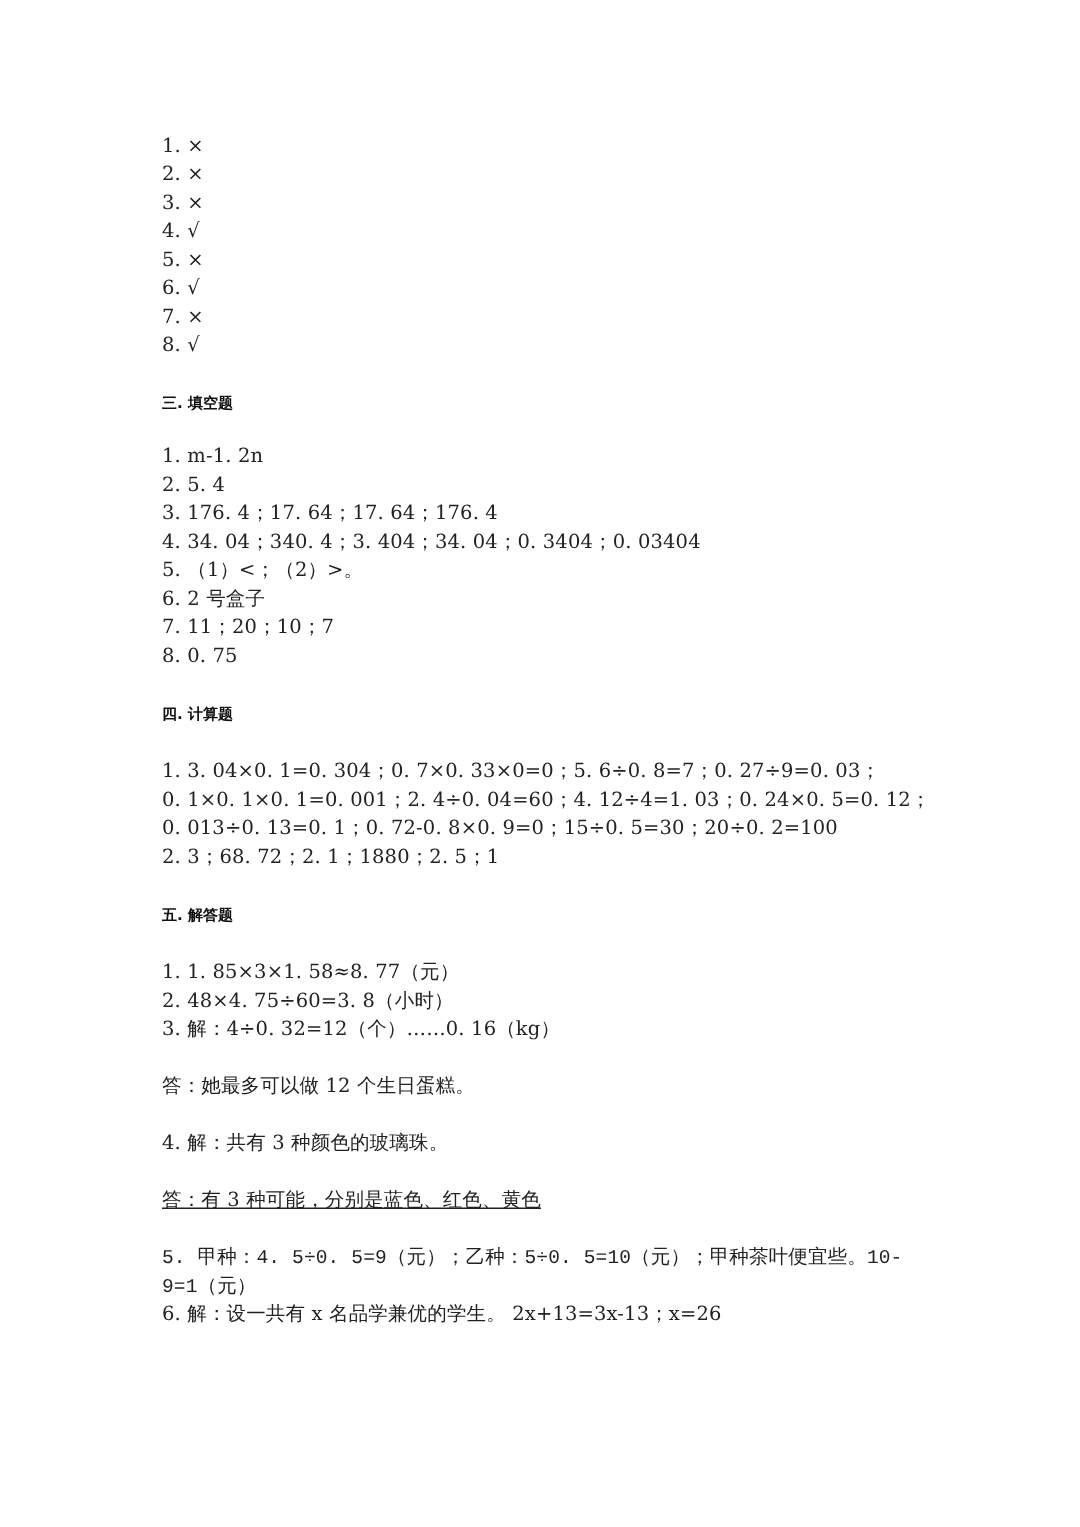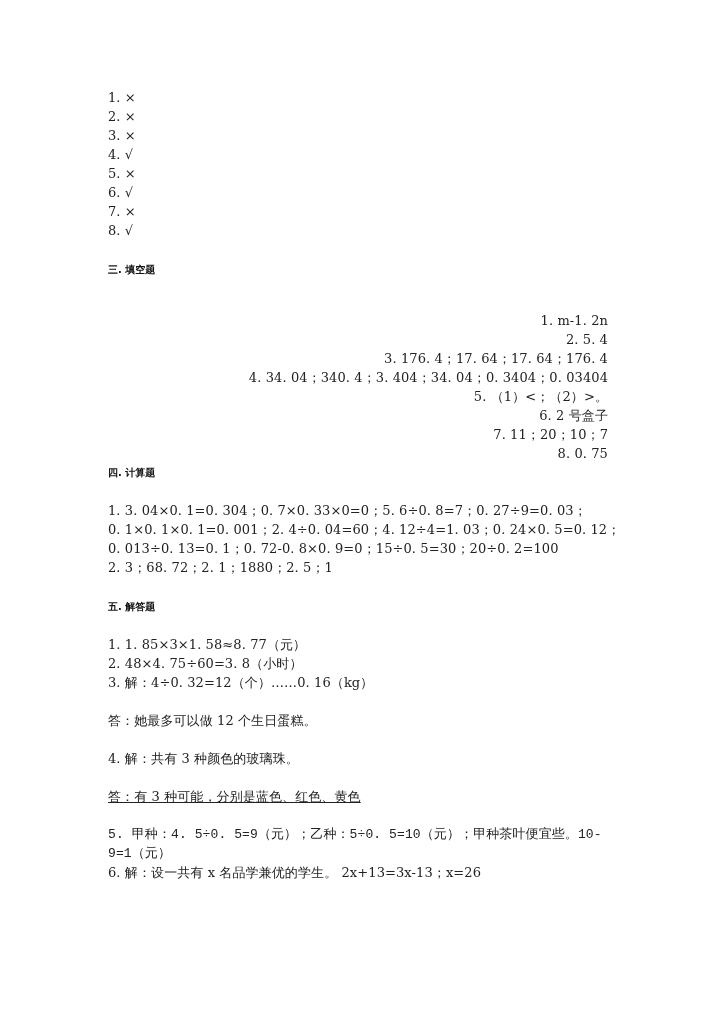--- a/index.html
+++ b/index.html
@@ -20,32 +20,32 @@
     <div class="line">2. ×</div>
     <div class="line">3. ×</div>
     <div class="line">4. √</div>
     <div class="line">5. ×</div>
     <div class="line">6. √</div>
     <div class="line">7. ×</div>
     <div class="line">8. √</div>
   </div>
 
   <div class="heading" style="margin-top:20px;">三. 填空题</div>
-  <div style="margin-top:32px;text-align:right;">
+  <div style="margin-top:16px;">
     <div class="line">1. m-1. 2n</div>
     <div class="line">2. 5. 4</div>
     <div class="line">3. 176. 4；17. 64；17. 64；176. 4</div>
     <div class="line">4. 34. 04；340. 4；3. 404；34. 04；0. 3404；0. 03404</div>
     <div class="line">5. （1）&lt;；（2）&gt;。</div>
     <div class="line">6. 2 号盒子</div>
     <div class="line">7. 11；20；10；7</div>
     <div class="line">8. 0. 75</div>
   </div>
 
-  <div class="heading" style="">四. 计算题</div>
+  <div class="heading" style="margin-top:20px;">四. 计算题</div>
   <div style="margin-top:19px;">
     <div class="line">1. 3. 04×0. 1=0. 304；0. 7×0. 33×0=0；5. 6÷0. 8=7；0. 27÷9=0. 03；</div>
     <div class="line">0. 1×0. 1×0. 1=0. 001；2. 4÷0. 04=60；4. 12÷4=1. 03；0. 24×0. 5=0. 12；</div>
     <div class="line">0. 013÷0. 13=0. 1；0. 72-0. 8×0. 9=0；15÷0. 5=30；20÷0. 2=100</div>
     <div class="line">2. 3；68. 72；2. 1；1880；2. 5；1</div>
   </div>
 
   <div class="heading" style="margin-top:20px;">五. 解答题</div>
   <div style="margin-top:19px;">
     <div class="line">1. 1. 85×3×1. 58≈8. 77（元）</div>

